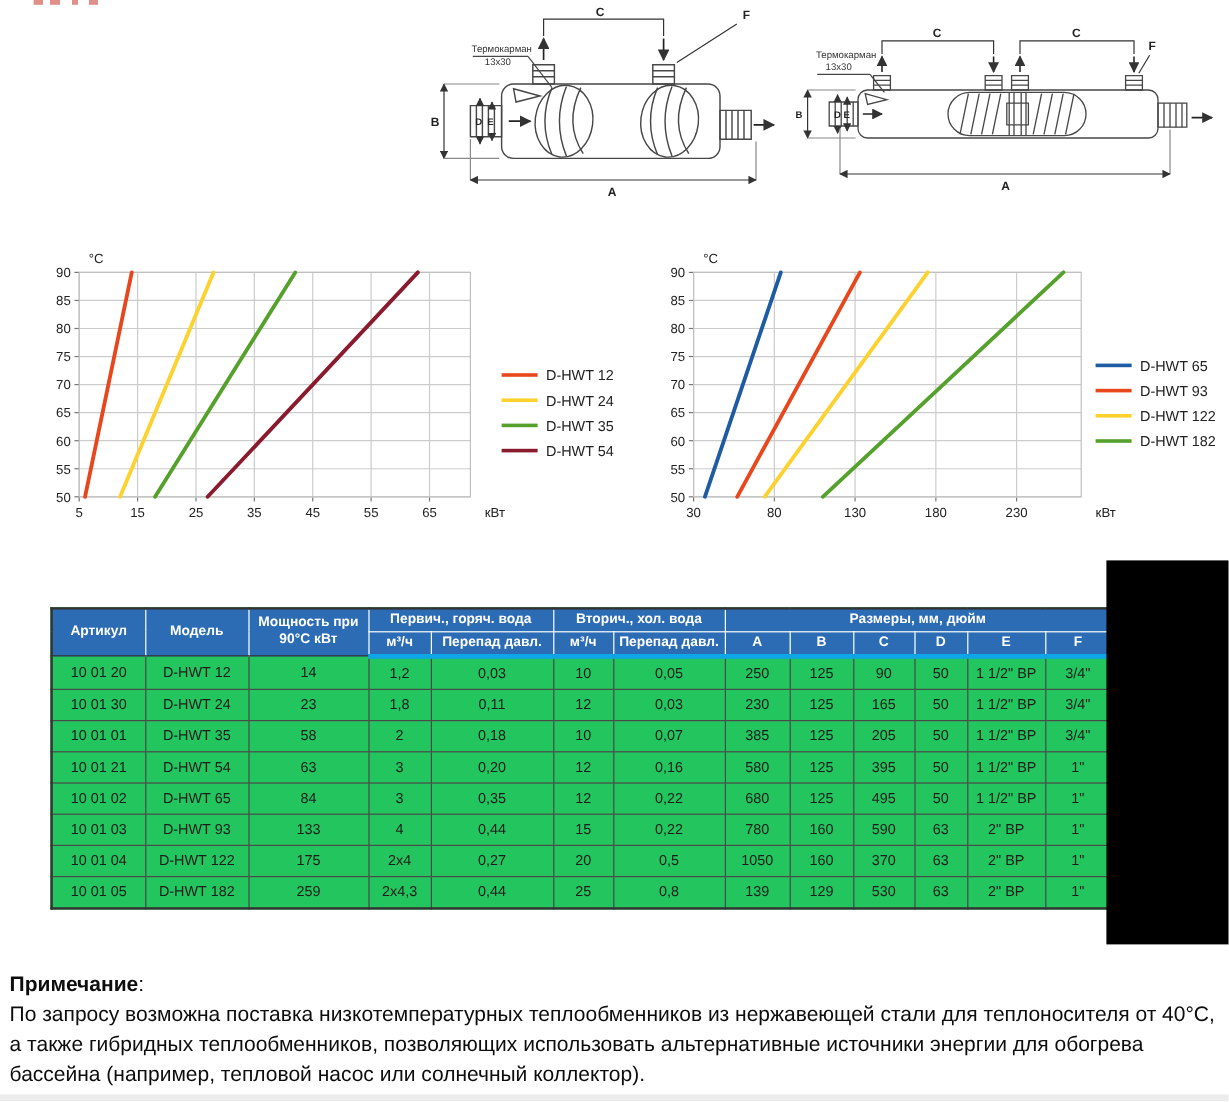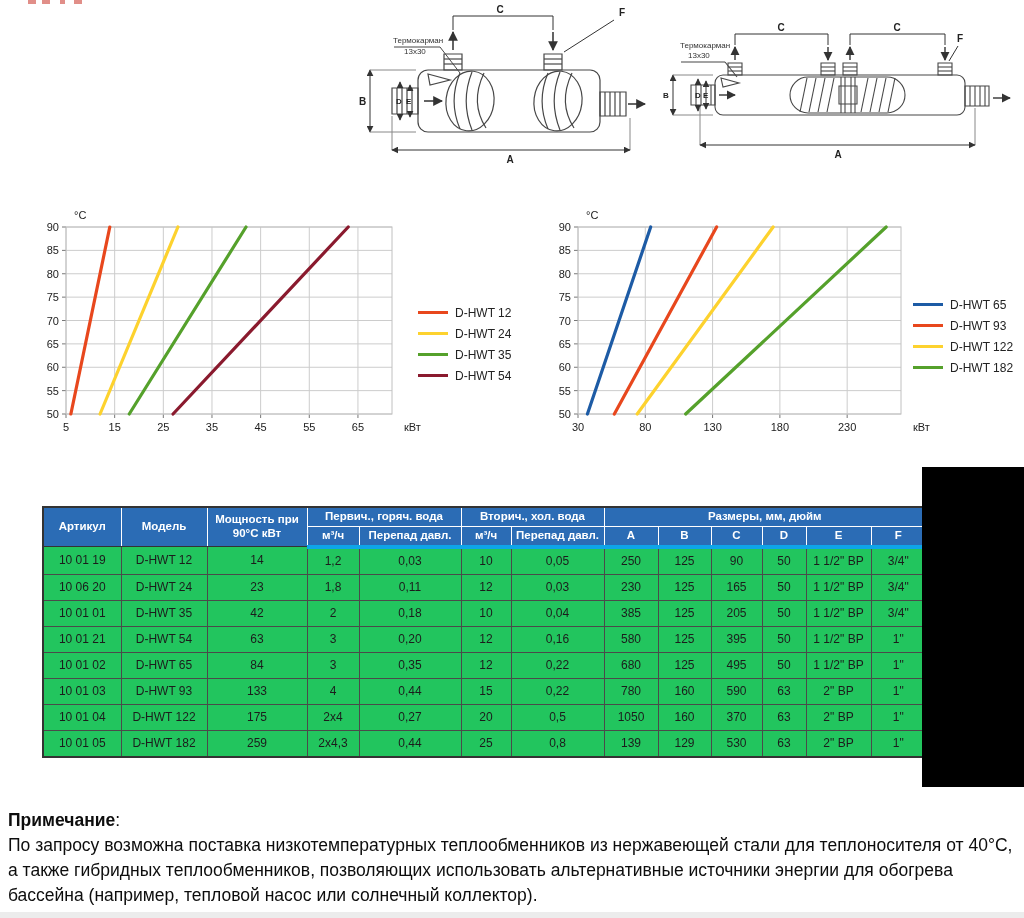--- a/index.html
+++ b/index.html
@@ -411,57 +411,57 @@
         <th>A</th>
         <th>B</th>
         <th>C</th>
         <th>D</th>
         <th>E</th>
         <th>F</th>
       </tr>
     </thead>
     <tbody>
         <tr>
-          <td>10 01 19</td>
+          <td>10 01 20</td>
           <td>D-HWT 12</td>
           <td>14</td>
           <td>1,2</td>
           <td>0,03</td>
           <td>10</td>
           <td>0,05</td>
           <td>250</td>
           <td>125</td>
           <td>90</td>
           <td>50</td>
           <td>1 1/2" ВР</td>
           <td>3/4"</td>
         </tr>
         <tr>
-          <td>10 06 20</td>
+          <td>10 01 30</td>
           <td>D-HWT 24</td>
           <td>23</td>
           <td>1,8</td>
           <td>0,11</td>
           <td>12</td>
           <td>0,03</td>
           <td>230</td>
           <td>125</td>
           <td>165</td>
           <td>50</td>
           <td>1 1/2" ВР</td>
           <td>3/4"</td>
         </tr>
         <tr>
           <td>10 01 01</td>
           <td>D-HWT 35</td>
-          <td>42</td>
+          <td>58</td>
           <td>2</td>
           <td>0,18</td>
           <td>10</td>
-          <td>0,04</td>
+          <td>0,07</td>
           <td>385</td>
           <td>125</td>
           <td>205</td>
           <td>50</td>
           <td>1 1/2" ВР</td>
           <td>3/4"</td>
         </tr>
         <tr>
           <td>10 01 21</td>
           <td>D-HWT 54</td>

